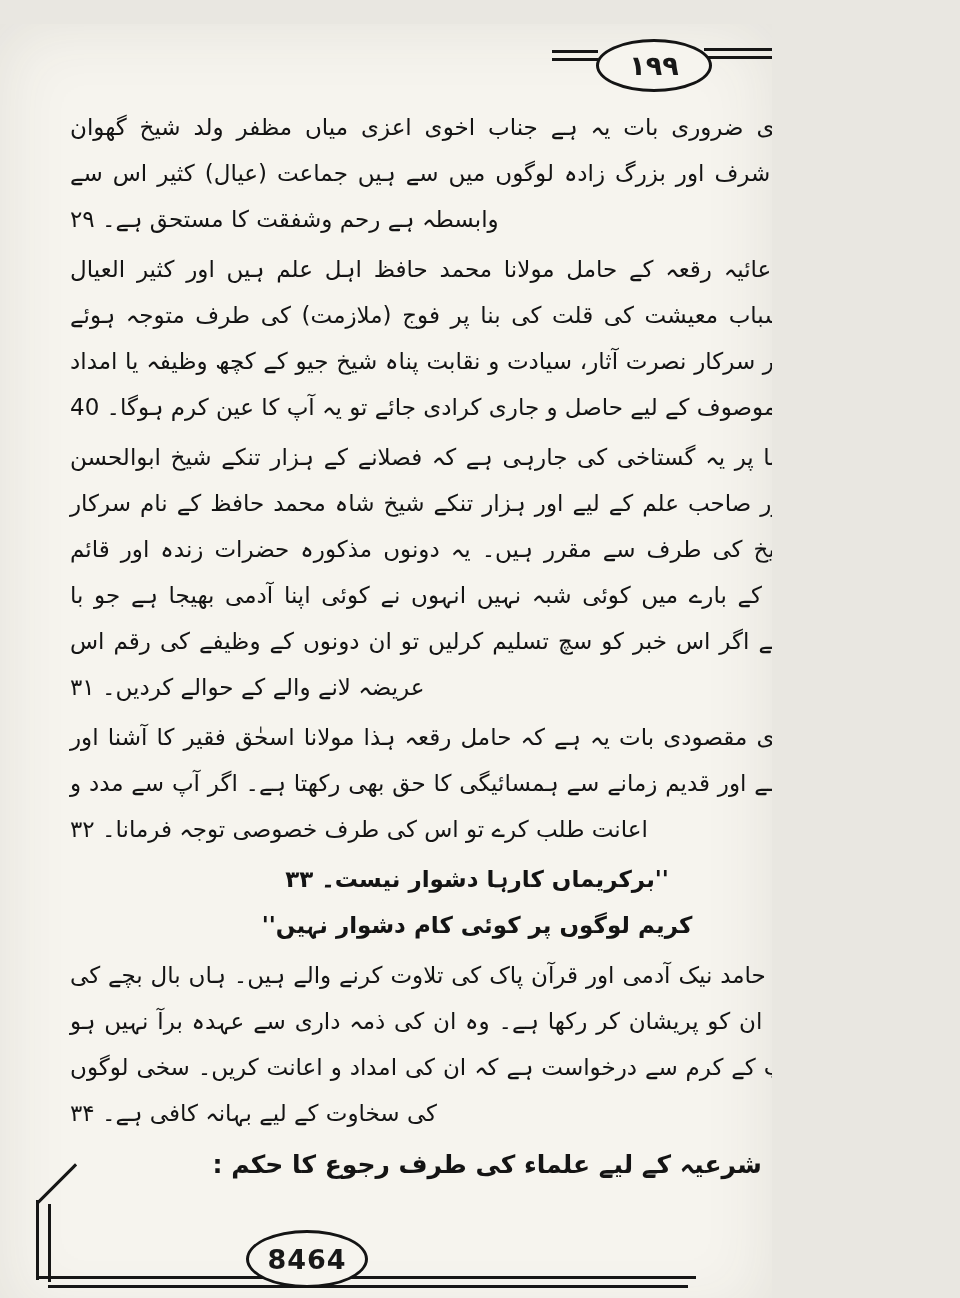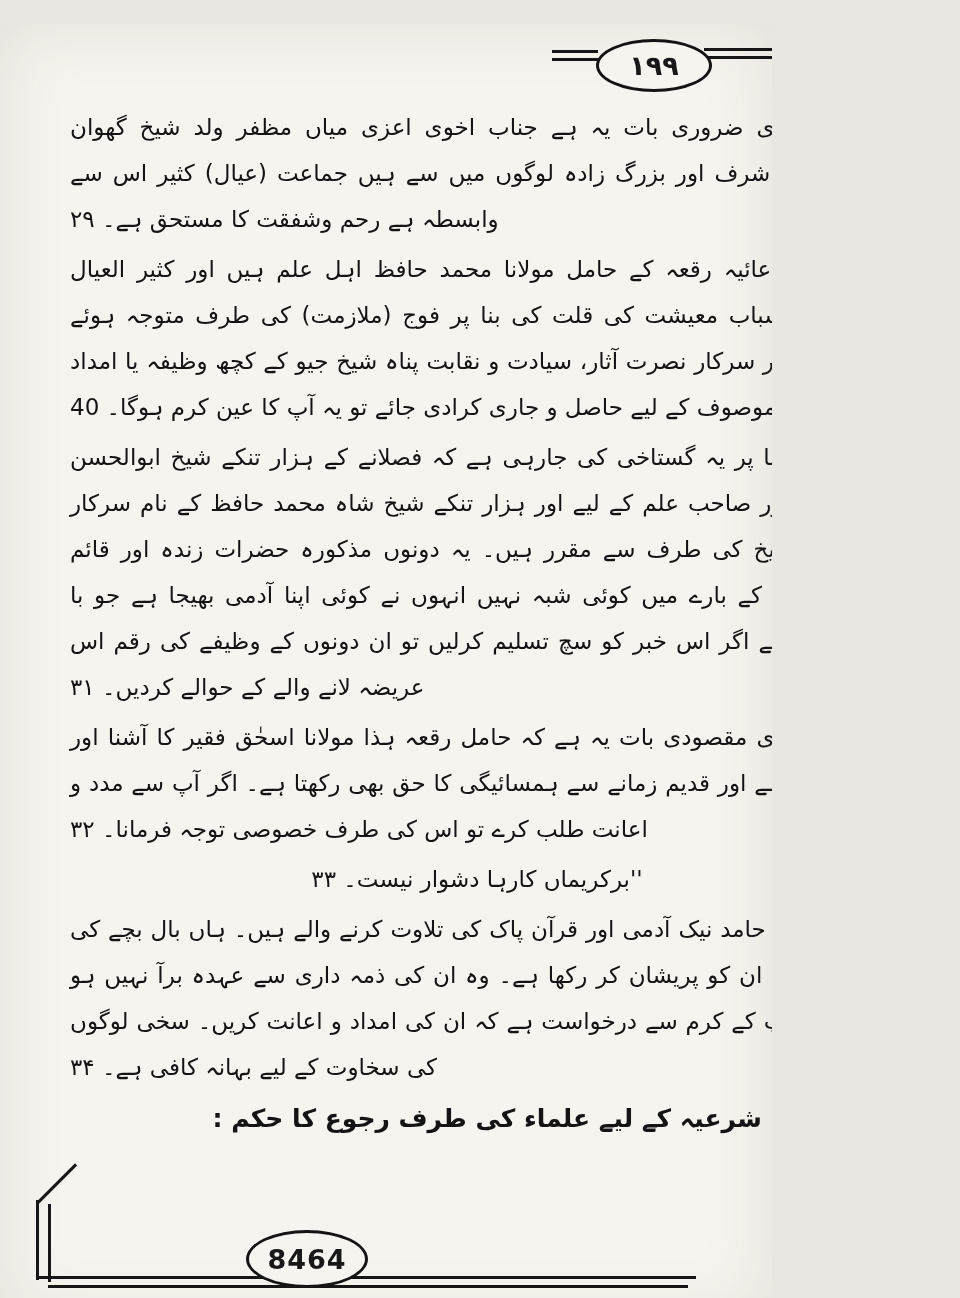--- a/index.html
+++ b/index.html
@@ -40,21 +40,21 @@
   
   .text{
     position:absolute;left:70px;top:80px;width:814px;
     direction:rtl;font-size:23px;line-height:46px;color:#141414;
   }
   .item{
     margin:0 0 4px 0;padding-right:32px;text-indent:-32px;
     text-align:justify;text-align-last:left;
   }
   .item .dots{letter-spacing:1px;}
-  .couplet{text-align:center;margin:0 0 4px 0;}
+  .couplet{text-align:center;margin:0 0 4px 0;font-weight:bold;}
   .heading{
     margin:6px 0 0 0;text-align:right;font-weight:bold;font-size:25px;
     padding-left:60px;
   }
 </style>
 </head>
 <body>
 
 <div class="page">
 
@@ -85,20 +85,21 @@
 
     <p class="item"><span class="num">۲</span><span class="dots">......</span><span>اس دعائیہ رقعہ کے حامل مولانا محمد حافظ اہل علم ہیں اور کثیر العیال ہیں۔ اسباب معیشت کی قلت کی بنا پر فوج (ملازمت) کی طرف متوجہ ہوئے ہیں۔ اگر سرکار نصرت آثار، سیادت و نقابت پناہ شیخ جیو کے کچھ وظیفہ یا امداد مولانا موصوف کے لیے حاصل و جاری کرادی جائے تو یہ آپ کا عین کرم ہوگا۔ 40</span></p>
 
     <p class="item"><span class="num">۳</span><span class="dots">......</span><span>اس بنا پر یہ گستاخی کی جارہی ہے کہ فصلانے کے ہزار تنکے شیخ ابوالحسن حافظ اور صاحب علم کے لیے اور ہزار تنکے شیخ شاہ محمد حافظ کے نام سرکار نواب شیخ کی طرف سے مقرر ہیں۔ یہ دونوں مذکورہ حضرات زندہ اور قائم ہیں، ان کے بارے میں کوئی شبہ نہیں انہوں نے کوئی اپنا آدمی بھیجا ہے جو با اعتماد ہے اگر اس خبر کو سچ تسلیم کرلیں تو ان دونوں کے وظیفے کی رقم اس عریضہ لانے والے کے حوالے کردیں۔ ۳۱</span></p>
 
     <p class="item"><span class="num">۴</span><span class="dots">......</span><span>دوسری مقصودی بات یہ ہے کہ حامل رقعہ ہذا مولانا اسحٰق فقیر کا آشنا اور مخلص ہے اور قدیم زمانے سے ہمسائیگی کا حق بھی رکھتا ہے۔ اگر آپ سے مدد و اعانت طلب کرے تو اس کی طرف خصوصی توجہ فرمانا۔ ۳۲</span></p>
 
 
     <div class="couplet">
       <div>''برکریماں کارہا دشوار نیست۔ ۳۳</div>
+      <div>کریم لوگوں پر کوئی کام دشوار نہیں''</div>
     </div>
 
     <p class="item"><span class="num">۶</span><span class="dots">......</span><span>حافظ حامد نیک آدمی اور قرآن پاک کی تلاوت کرنے والے ہیں۔ ہاں بال بچے کی کثرت نے ان کو پریشان کر رکھا ہے۔ وہ ان کی ذمہ داری سے عہدہ برآ نہیں ہو سکتے آپ کے کرم سے درخواست ہے کہ ان کی امداد و اعانت کریں۔ سخی لوگوں کی سخاوت کے لیے بہانہ کافی ہے۔ ۳۴</span></p>
 
     <p class="heading">ضروریات شرعیہ کے لیے علماء کی طرف رجوع کا حکم :</p>
 
   </div>
 </div>
 
 </body></html>

